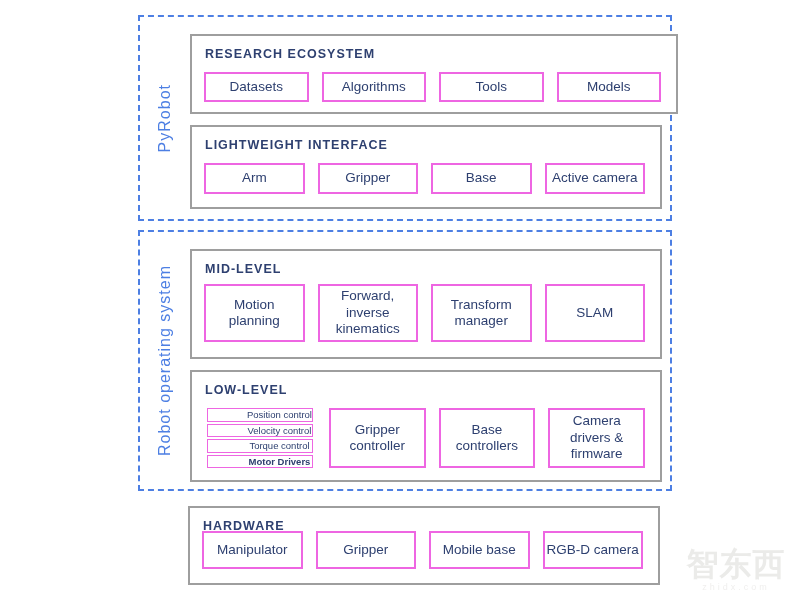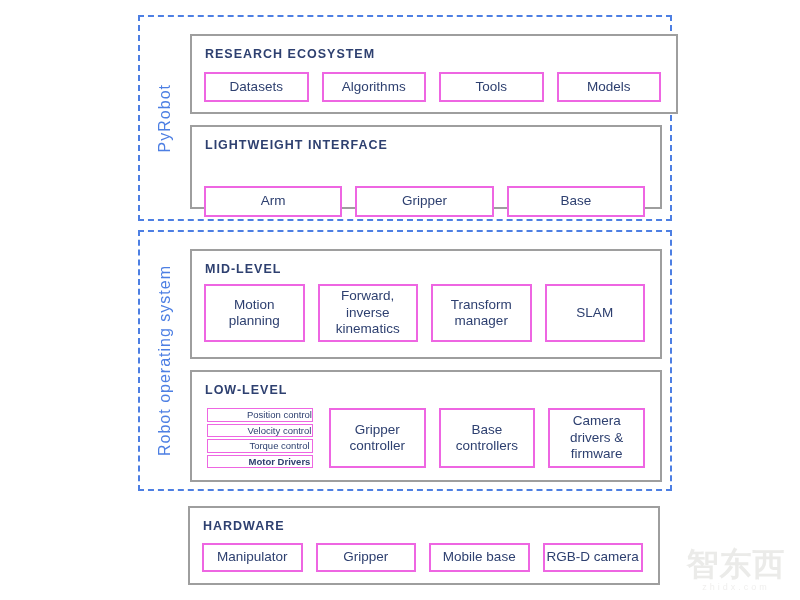--- a/index.html
+++ b/index.html
@@ -39,24 +39,24 @@
   .sec-title{
     position:absolute;left:13px;top:11px;
     color:var(--navy);font-size:12.5px;font-weight:700;letter-spacing:1px;
     white-space:nowrap;
   }
   .row{
     position:absolute;left:12px;right:15px;
     display:flex;gap:13px;align-items:stretch;
   }
   .row-research{top:36px;height:30px;}
-  .row-interface{top:36px;height:31px;margin-top:23px;}
+  .row-interface{top:36px;height:31px;}
   .row-mid{top:33px;height:58px;}
   .row-low{top:36px;height:60px;}
-  .row-hardware{top:35px;height:29px;}
+  .row-hardware{top:23px;height:38px;}
   .box{
     flex:1;display:flex;align-items:center;justify-content:center;
     border:2px solid var(--magenta);background:#ffffff;
     color:var(--navy);font-size:13.5px;line-height:1.22;
     text-align:center;white-space:pre-line;
   }
   .stack{
     flex:1;display:flex;flex-direction:column;justify-content:space-between;
     margin:0 3px;
   }
@@ -96,20 +96,21 @@
         <div class="box">Models</div>
       </div>
     </div>
 
     <div class="section sec-interface">
       <div class="sec-title">LIGHTWEIGHT INTERFACE</div>
       <div class="row row-interface">
         <div class="box">Arm</div>
         <div class="box">Gripper</div>
         <div class="box">Base</div>
+        <div class="box">Active camera</div>
       </div>
     </div>
   </div>
 
   <div class="group group2">
     <div class="vlabel">
       <span>Robot operating system</span>
     </div>
 
     <div class="section sec-mid">

